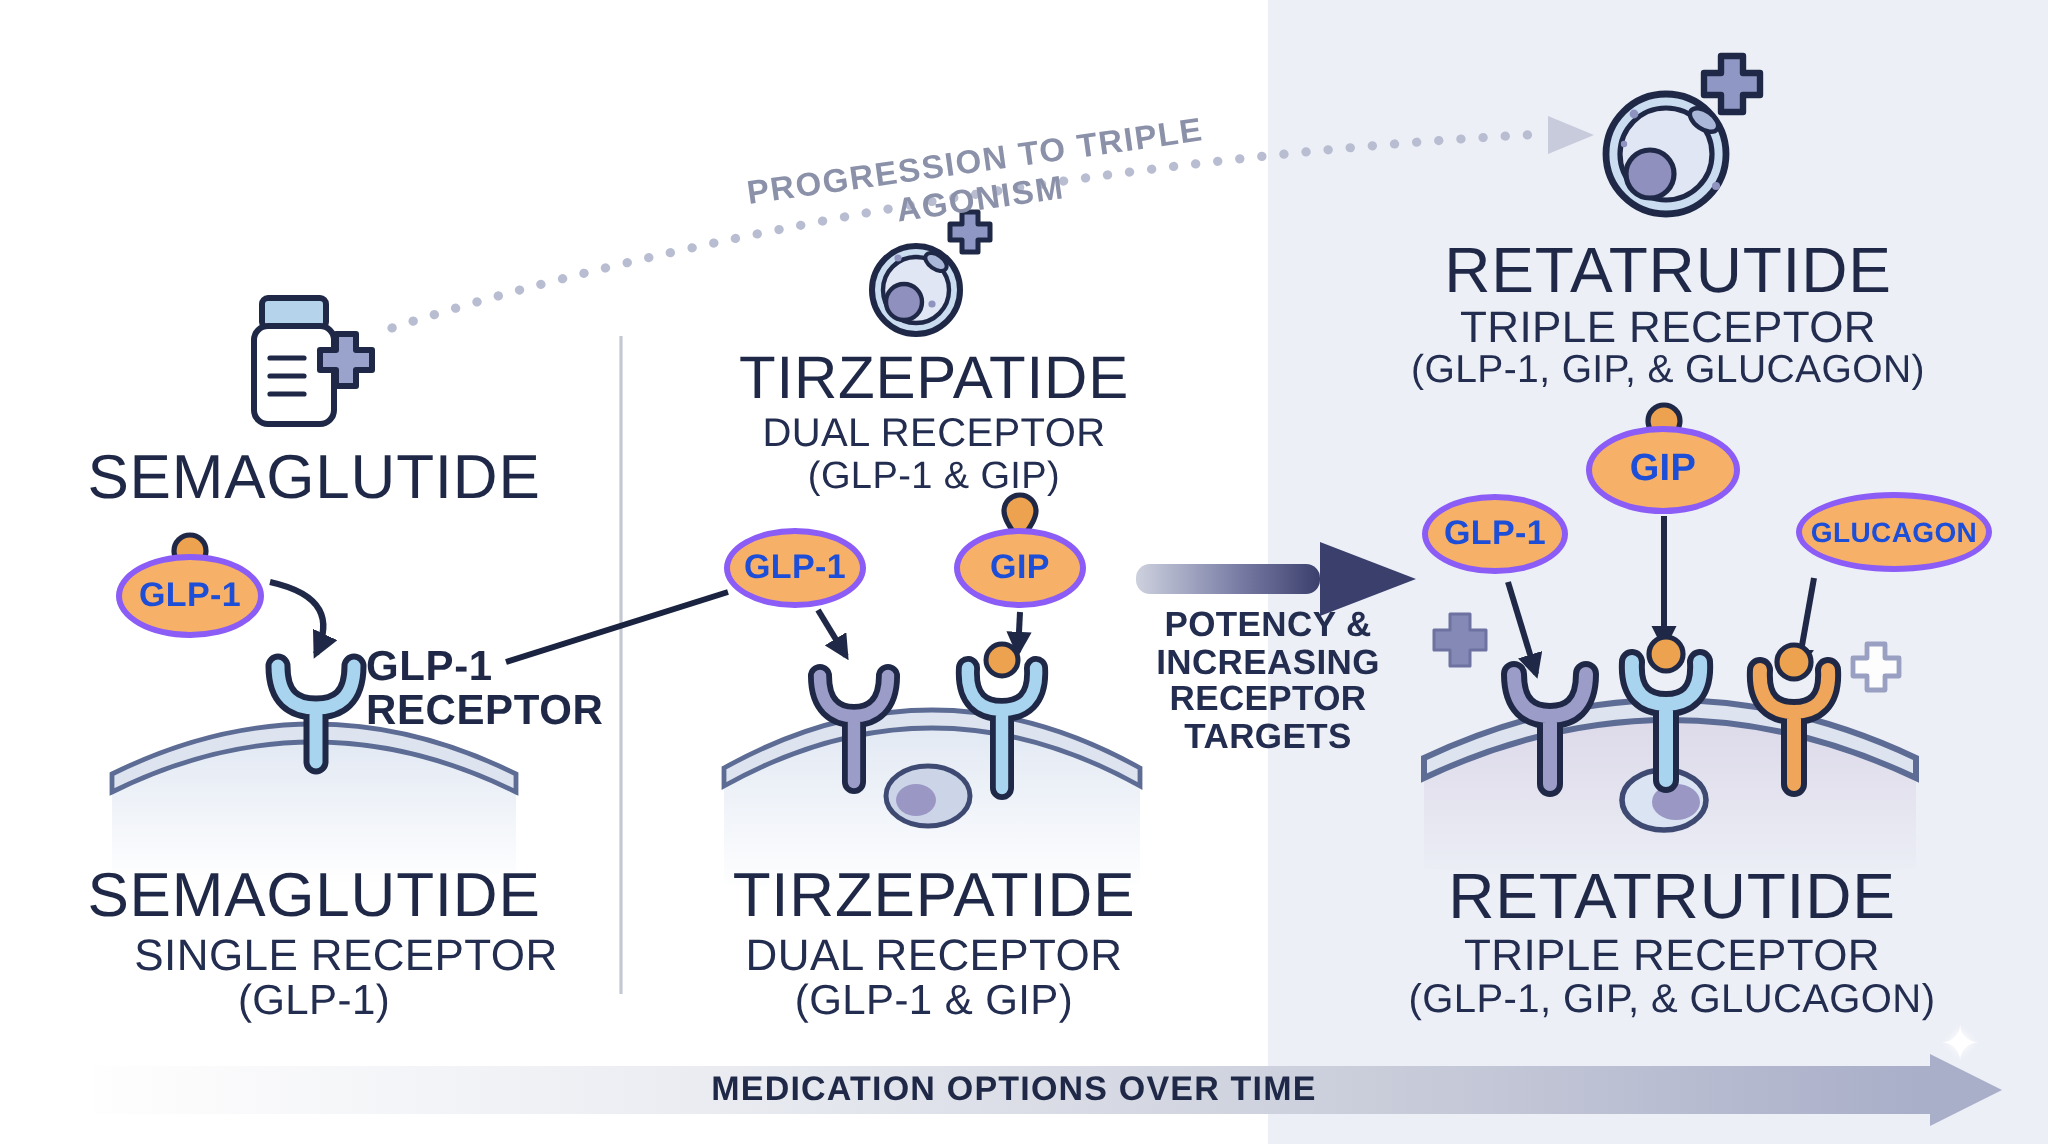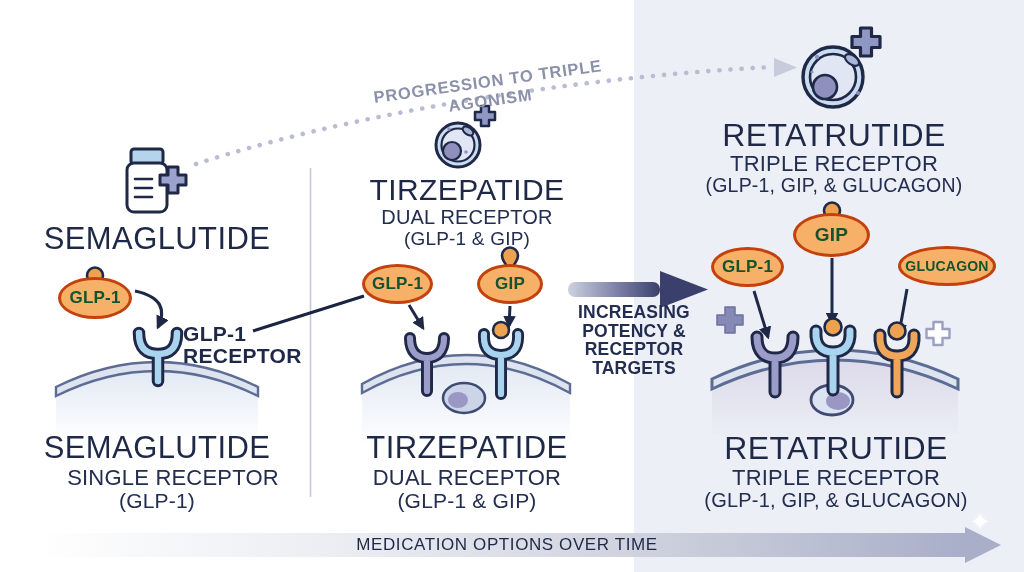--- a/index.html
+++ b/index.html
@@ -6,35 +6,35 @@
   .canvas{
     position:relative;width:1024px;height:572px;overflow:hidden;
     font-family:"Liberation Sans",sans-serif;background:#ffffff;color:#212a4b;
   }
   .abs{position:absolute;}
   .panel-bg{left:634px;top:0;width:390px;height:572px;background:#eceff6;}
   .ttl{font-weight:400;text-align:center;letter-spacing:.4px;color:#1f2947;}
   .sub{font-weight:400;text-align:center;letter-spacing:.2px;color:#232d50;}
   .pill{
     position:absolute;display:flex;align-items:center;justify-content:center;
-    background:#f6b068;border:3px solid #c2410c;border-radius:50%;
-    font-weight:800;color:#14532d;letter-spacing:.2px;box-sizing:border-box;
+    background:#f6b068;border:3px solid #8b5cf6;border-radius:50%;
+    font-weight:800;color:#1d4ed8;letter-spacing:.2px;box-sizing:border-box;
   }
   .rotlabel{
     font-weight:800;color:#8b91a9;letter-spacing:.8px;text-align:center;
     transform:rotate(-8deg);
   }
   .rec-label{font-weight:800;color:#1f2947;font-size:21px;line-height:22px;letter-spacing:.3px;}
   .inc-label{font-weight:800;color:#232d50;font-size:17.5px;line-height:18.5px;text-align:center;letter-spacing:.2px;}
   .timeline-bar{
     left:47px;top:533px;width:920px;height:24px;
     background:linear-gradient(90deg,#fefefe 0%,#e9ebf1 35%,#c9cdda 70%,#a9aec9 100%);
     display:flex;align-items:center;justify-content:center;
   }
-  .timeline-text{font-weight:400;font-size:17px;letter-spacing:.6px;color:#1f2947;}
+  .timeline-text{font-weight:700;font-size:17px;letter-spacing:.6px;color:#1f2947;}
   .timeline-tip{
     left:965px;top:527px;width:0;height:0;
     border-top:18px solid transparent;border-bottom:18px solid transparent;
     border-left:36px solid #a9aec9;
   }
   .sparkle{left:970px;top:508px;font-size:24px;color:#ffffff;text-shadow:0 0 4px #ffffff;}
 </style>
 </head>
 <body>
 
@@ -179,22 +179,22 @@
   <div class="abs ttl" style="left:347px;top:173px;width:240px;font-size:30px;">TIRZEPATIDE</div>
   <div class="abs sub" style="left:347px;top:206px;width:240px;font-size:20px;">DUAL RECEPTOR</div>
   <div class="abs sub" style="left:347px;top:228px;width:240px;font-size:19px;">(GLP-1 &amp; GIP)</div>
   <div class="pill" style="left:362px;top:264px;width:71px;height:40px;font-size:17px;">GLP-1</div>
   <div class="pill" style="left:477px;top:264px;width:66px;height:40px;font-size:17px;">GIP</div>
   <div class="abs ttl" style="left:337px;top:430px;width:260px;font-size:31px;">TIRZEPATIDE</div>
   <div class="abs sub" style="left:337px;top:465px;width:260px;font-size:22px;">DUAL RECEPTOR</div>
   <div class="abs sub" style="left:337px;top:489px;width:260px;font-size:21px;">(GLP-1 &amp; GIP)</div>
 
   <div class="abs inc-label" style="left:562px;top:303px;width:144px;">
+    <div>POTENCY &amp;</div>
     <div>INCREASING</div>
-    <div>POTENCY &amp;</div>
     <div>RECEPTOR</div>
     <div>TARGETS</div>
   </div>
 
   <div class="abs ttl" style="left:714px;top:117px;width:240px;font-size:32px;">RETATRUTIDE</div>
   <div class="abs sub" style="left:714px;top:151px;width:240px;font-size:22px;">TRIPLE RECEPTOR</div>
   <div class="abs sub" style="left:694px;top:174px;width:280px;font-size:19.5px;">(GLP-1, GIP, &amp; GLUCAGON)</div>
   <div class="pill" style="left:711px;top:247px;width:73px;height:40px;font-size:17px;">GLP-1</div>
   <div class="pill" style="left:793px;top:213px;width:77px;height:44px;font-size:19px;">GIP</div>
   <div class="pill" style="left:866px;top:246px;width:98px;height:40px;font-size:14px;margin-left:32px;">GLUCAGON</div>

